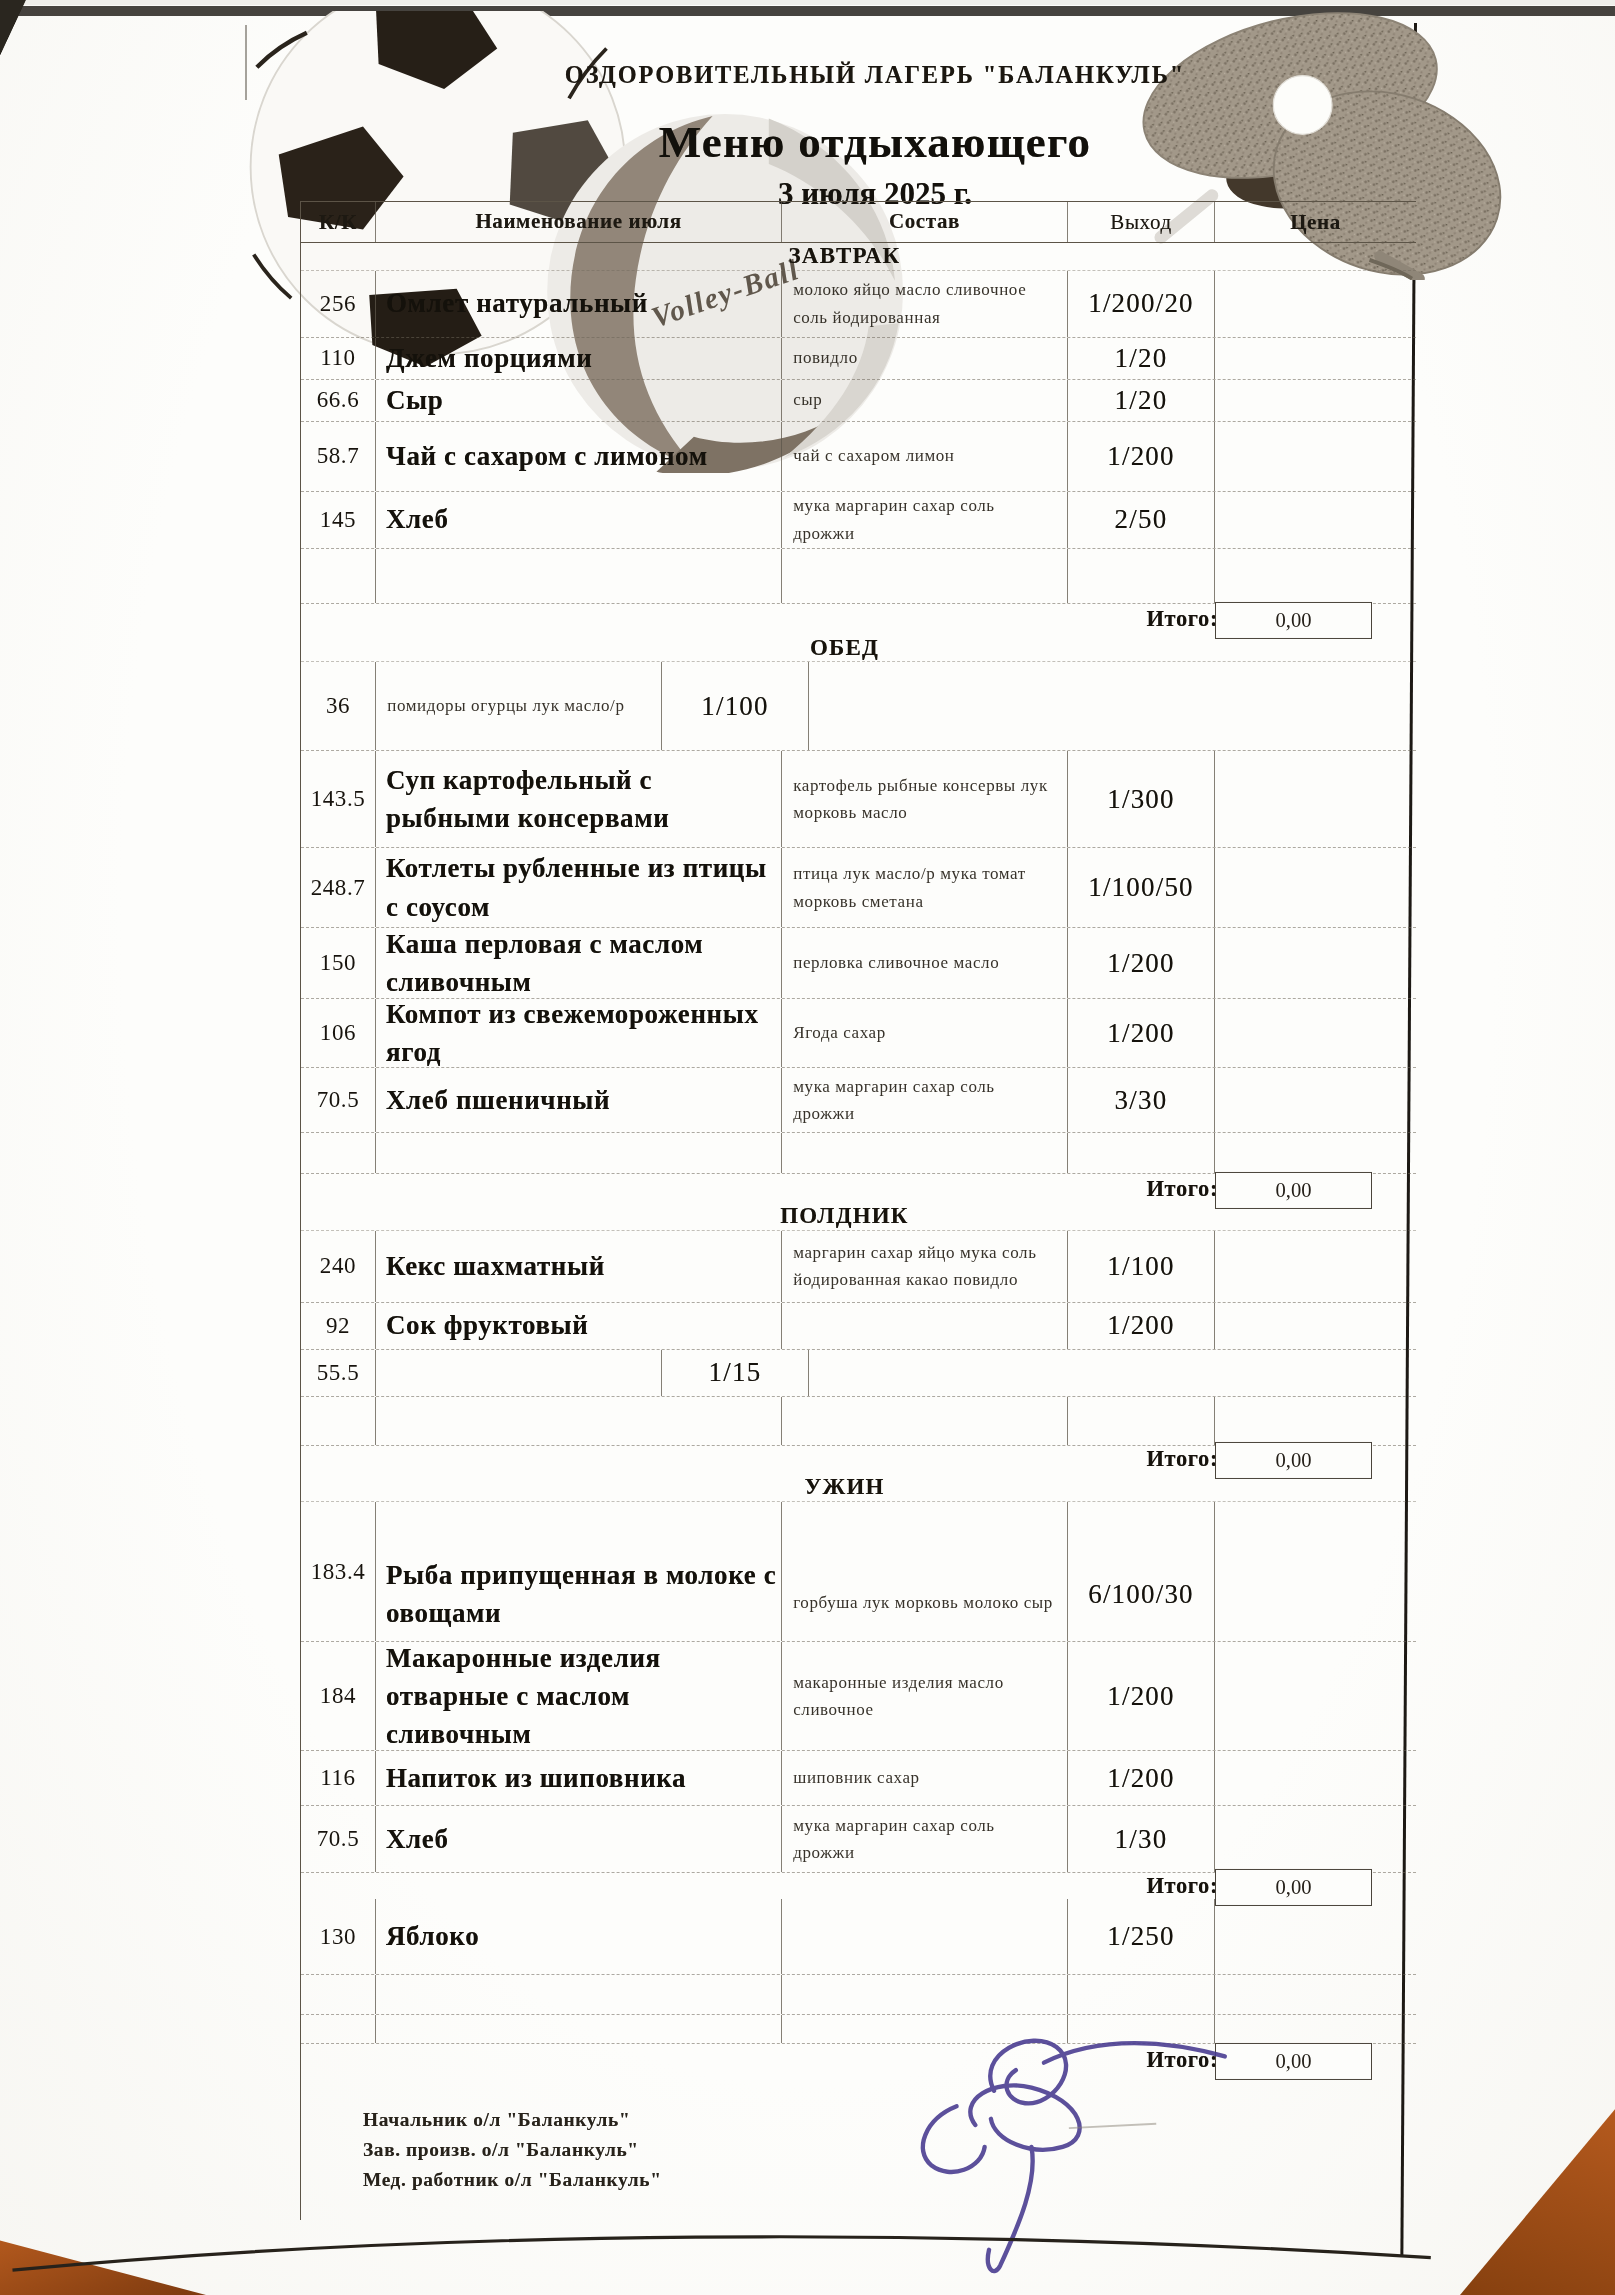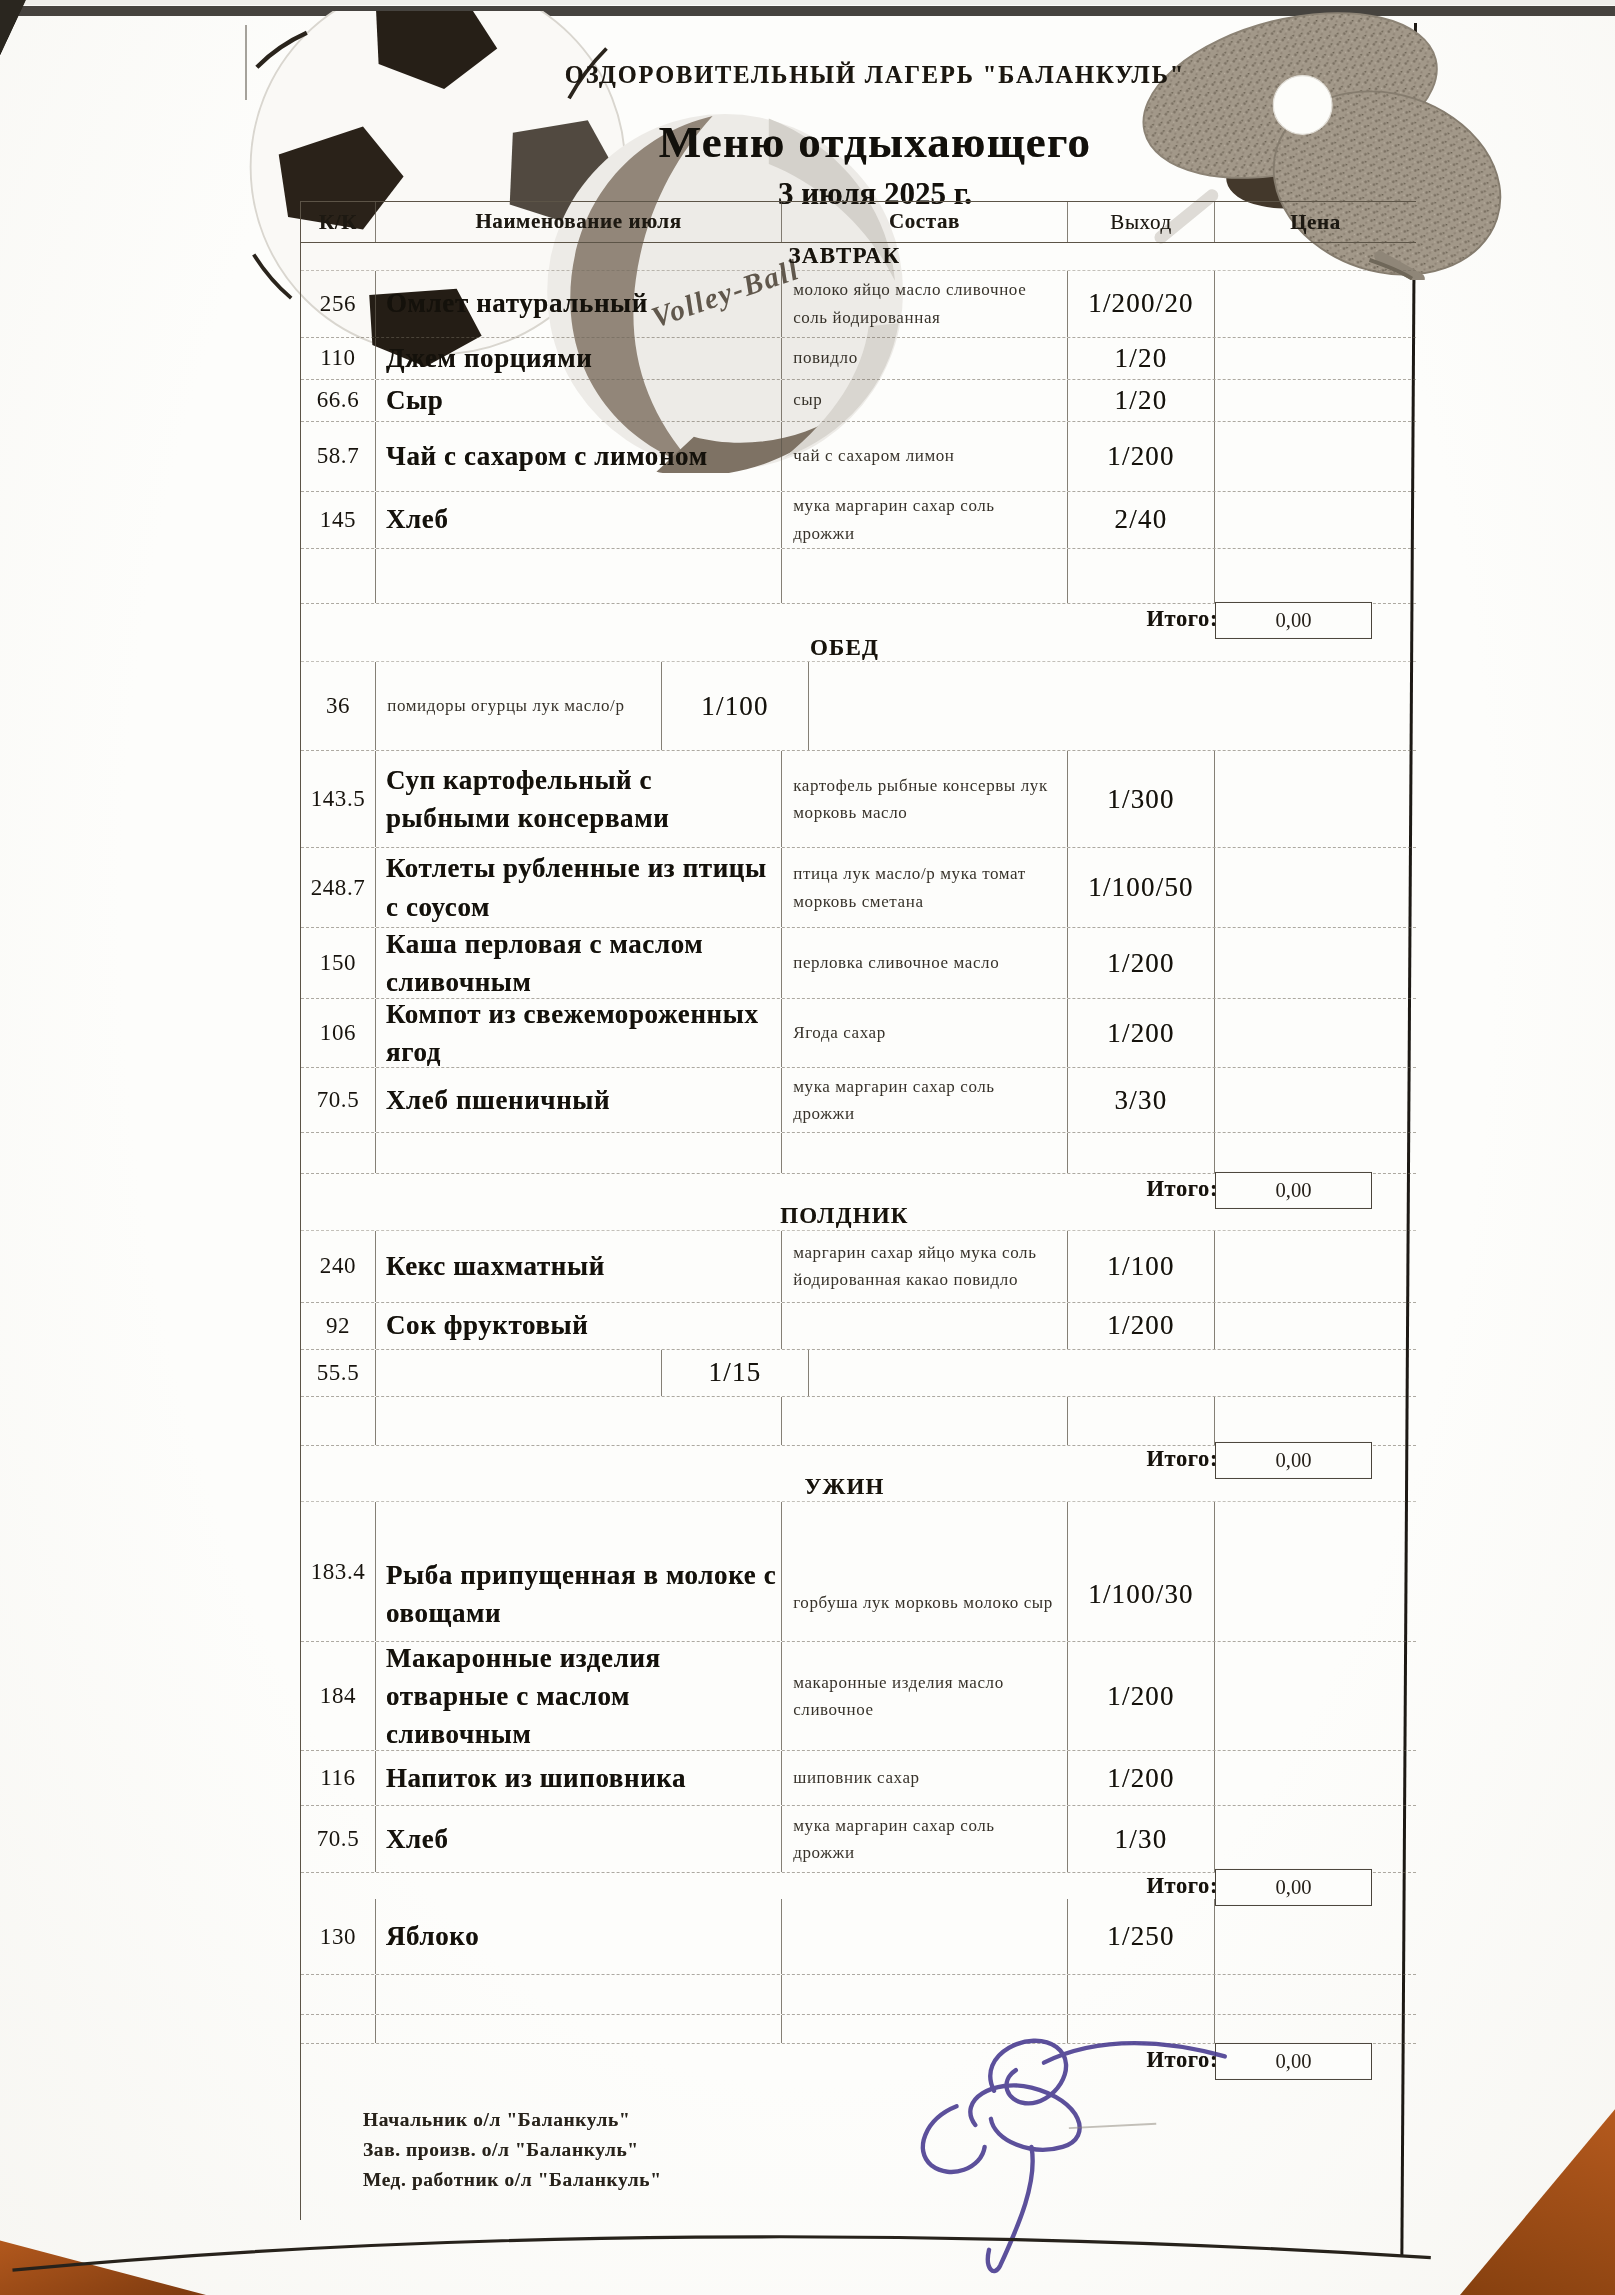--- a/index.html
+++ b/index.html
@@ -168,21 +168,21 @@
       <div class="c kk">58.7</div>
       <div class="c name">Чай с сахаром  с лимоном</div>
       <div class="c comp">чай с сахаром  лимон</div>
       <div class="c out">1/200</div>
       <div class="c price"></div>
     </div>
     <div class="row item cols" style="height:57px">
       <div class="c kk">145</div>
       <div class="c name">Хлеб</div>
       <div class="c comp">мука маргарин сахар соль дрожжи</div>
-      <div class="c out">2/40</div>
+      <div class="c out">2/50</div>
       <div class="c price"></div>
     </div>
     <div class="row item cols" style="height:55px">
       <div class="c kk"></div>
         <div class="c name"></div>
         <div class="c comp"></div>
         <div class="c out"></div>
         <div class="c price"></div>
     </div>
     <div class="row total" style="height:31px">
@@ -281,21 +281,21 @@
       <span class="tbox">0,00</span>
     </div>
 
     <div class="row sec" style="height:29px">
       <span class="seclabel">УЖИН</span>
     </div>
     <div class="row item cols" style="height:140px">
       <div class="c kk">183.4</div>
       <div class="c name" style="align-items:flex-end;padding-bottom:8.7px">Рыба припущенная в молоке с овощами</div>
       <div class="c comp" style="align-items:flex-end;padding-bottom:25px">горбуша лук морковь молоко сыр</div>
-      <div class="c out" style="align-items:flex-end;padding-bottom:31px">1/100/30</div>
+      <div class="c out" style="align-items:flex-end;padding-bottom:31px">6/100/30</div>
       <div class="c price"></div>
     </div>
     <div class="row item cols" style="height:109px">
       <div class="c kk">184</div>
       <div class="c name">Макаронные изделия отварные с маслом сливочным</div>
       <div class="c comp">макаронные изделия масло сливочное</div>
       <div class="c out">1/200</div>
       <div class="c price"></div>
     </div>
     <div class="row item cols" style="height:55px">

